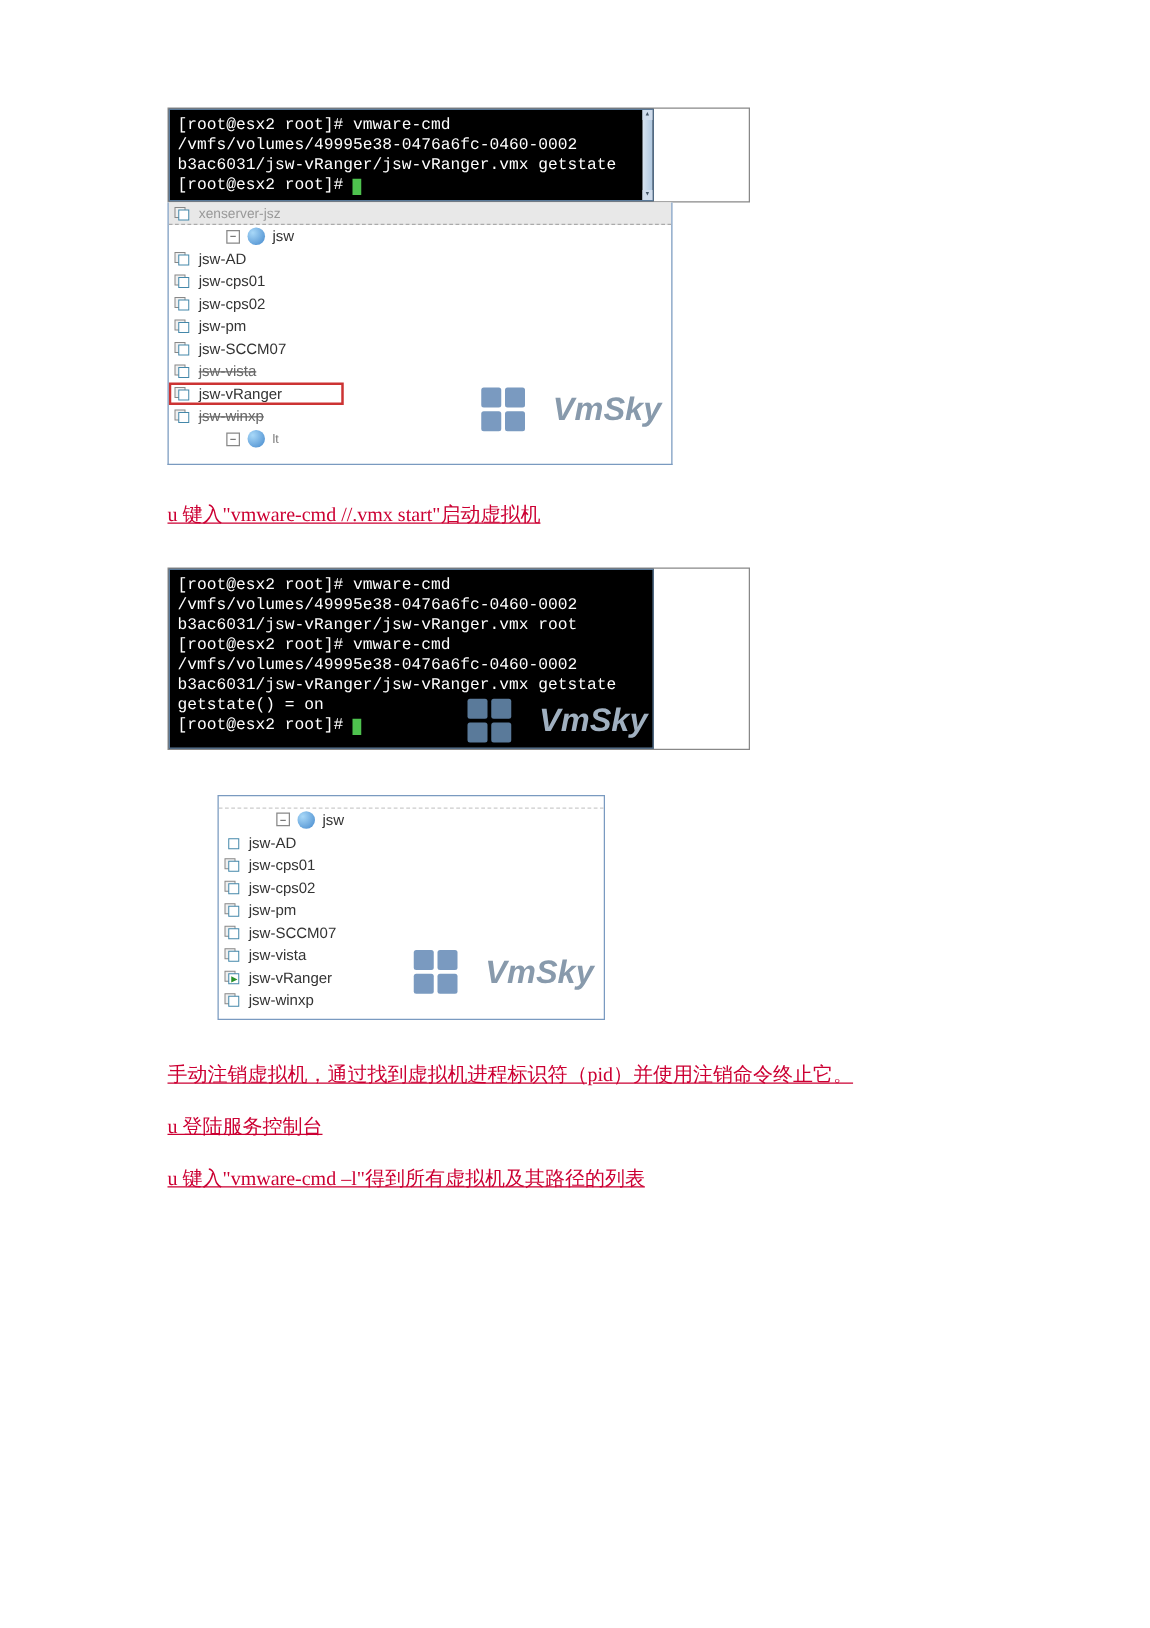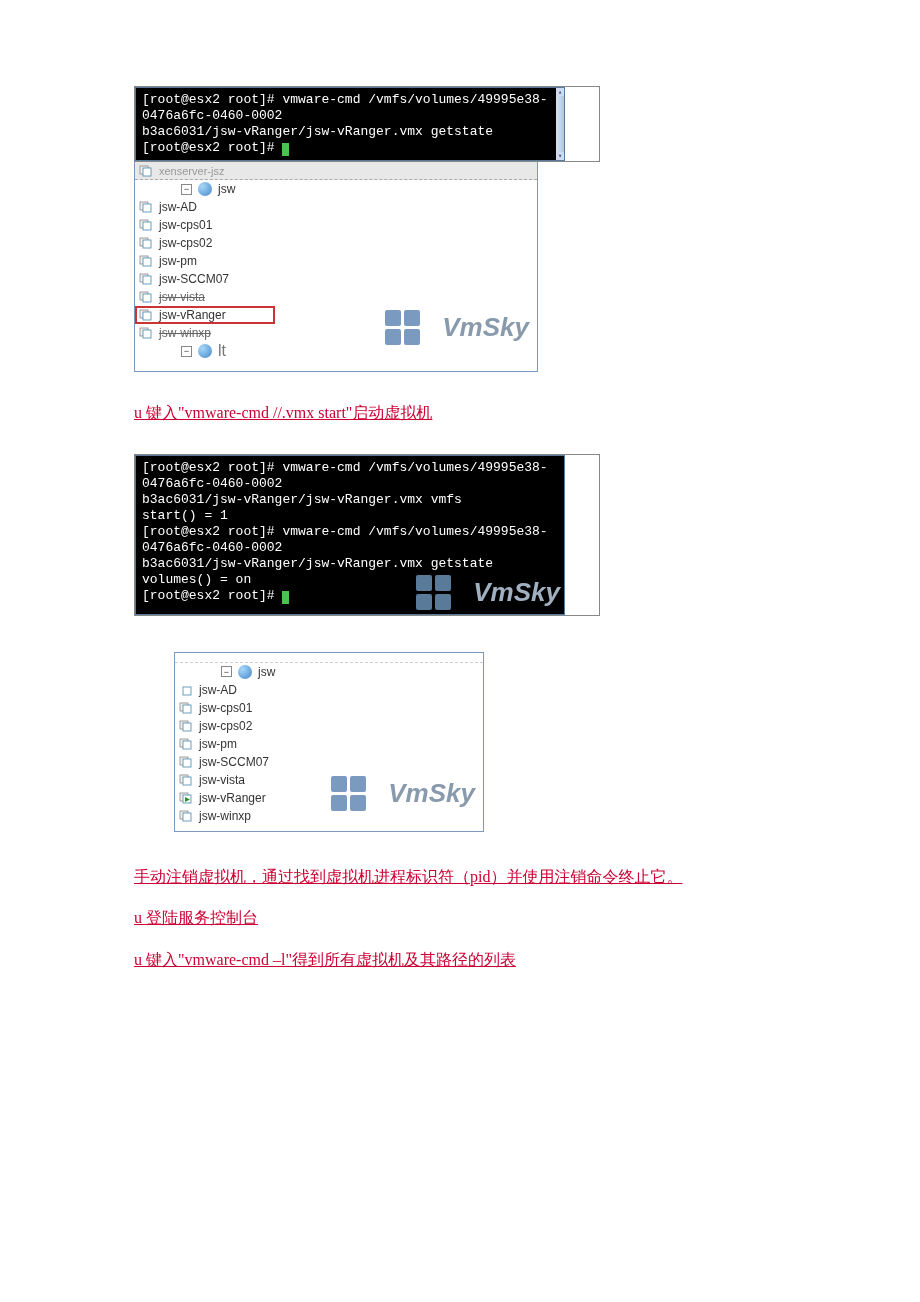--- a/index.html
+++ b/index.html
@@ -15,21 +15,21 @@
       padding-top: 86px;
       padding-left: 134px;
     }
     .terminal-box {
       background: #000000;
       color: #ffffff;
       font-family: "Courier New", monospace;
       font-size: 13px;
       line-height: 16px;
       padding: 4px 6px;
-      width: 430px;
+      width: 388px;
       border: 1px solid #5a7a9a;
       position: relative;
     }
     .terminal-wrapper {
       width: 466px;
       border: 1px solid #888;
       position: relative;
     }
     .scroll-bar {
       position: absolute;
@@ -266,21 +266,21 @@
         <svg width="14" height="12" viewBox="0 0 14 12">
           <rect x="1" y="1" width="8" height="8" fill="#f0f0f0" stroke="#888" stroke-width="0.8"></rect>
           <rect x="4" y="3" width="8" height="8" fill="#fff" stroke="#48a" stroke-width="0.8"></rect>
         </svg>
       </span>
     <span>jsw-winxp</span>
   </div>
   <div class="tree-item tree-indent-1">
     <span class="expand-box">−</span>
     <span class="globe-icon"></span>
-    <span style="color:#777;font-size:16px">lt</span>
+    <span style="color:#777;font-size:10px">lt</span>
   </div>
   <div class="watermark" style="bottom: 26px;">
     <div class="watermark-squares">
       <div class="watermark-square"></div>
         <div class="watermark-square"></div>
       <div class="watermark-square"></div>
         <div class="watermark-square"></div>
     </div>
     <div class="watermark-text">VmSky</div>
   </div>
@@ -288,25 +288,24 @@
 
 <div class="section-gap"></div>
 
 <div class="instruction-text">u 键入"vmware-cmd //.vmx start"启动虚拟机</div>
 
 <div class="section-gap"></div>
 
 <div class="terminal-wrapper">
   <div class="terminal-box" style="padding-bottom:10px;">
     <div>[root@esx2 root]# vmware-cmd /vmfs/volumes/49995e38-0476a6fc-0460-0002</div>
-    <div>b3ac6031/jsw-vRanger/jsw-vRanger.vmx vmfs</div>
-    <div>start() = 1</div>
+    <div>b3ac6031/jsw-vRanger/jsw-vRanger.vmx root</div>
     <div>[root@esx2 root]# vmware-cmd /vmfs/volumes/49995e38-0476a6fc-0460-0002</div>
     <div>b3ac6031/jsw-vRanger/jsw-vRanger.vmx getstate</div>
-    <div>volumes() = on</div>
+    <div>getstate() = on</div>
     <div>
       <span>[root@esx2 root]# </span><span class="cursor"></span>
     </div>
     <div class="watermark" style="bottom: 4px; right:4px;">
       <div class="watermark-squares">
         <div class="watermark-square" style="background:#5a7a9a"></div>
           <div class="watermark-square" style="background:#5a7a9a"></div>
         <div class="watermark-square" style="background:#5a7a9a"></div>
           <div class="watermark-square" style="background:#5a7a9a"></div>
       </div>

